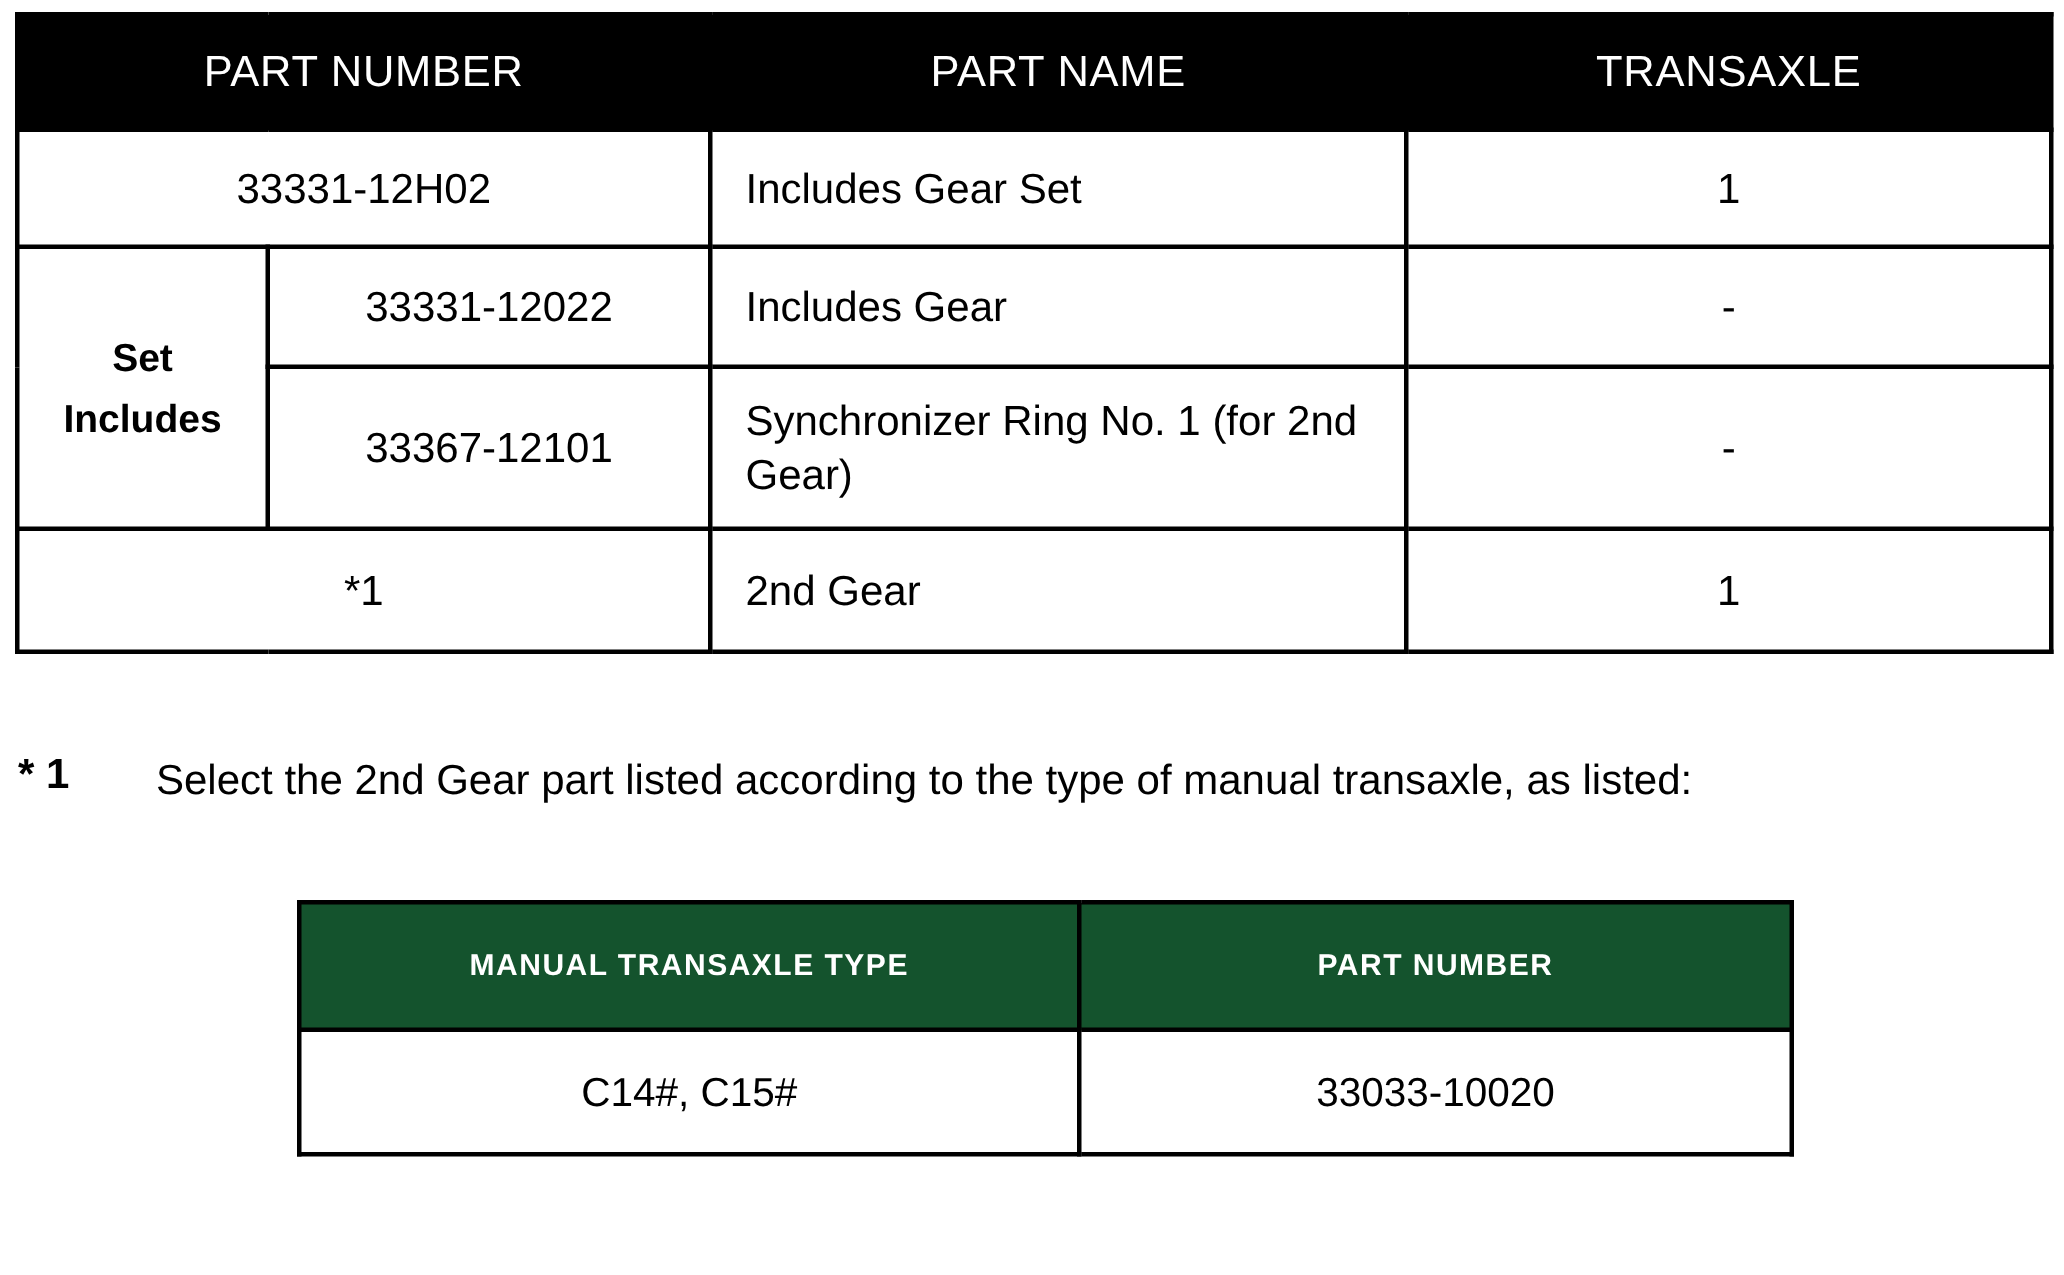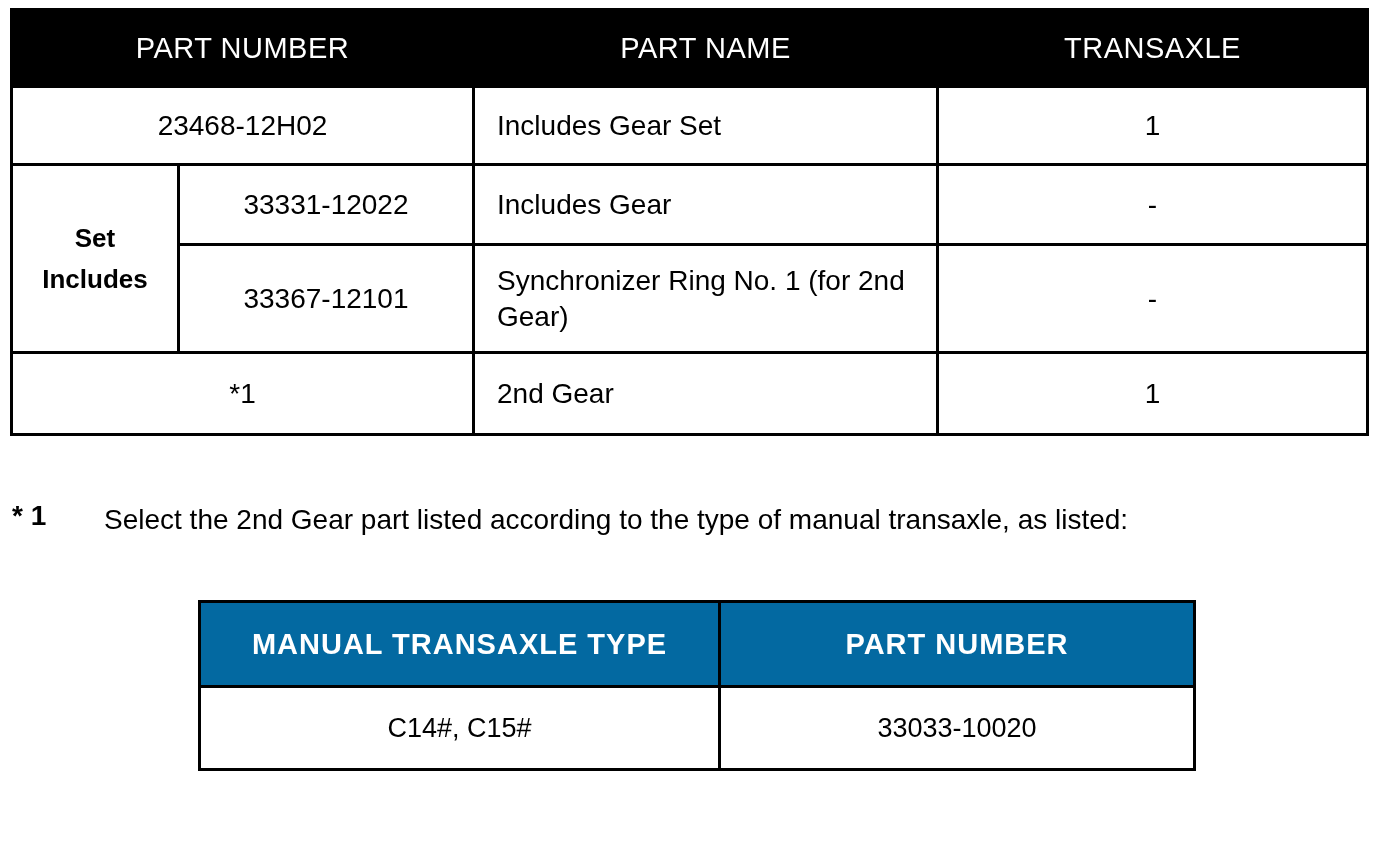--- a/index.html
+++ b/index.html
@@ -97,24 +97,24 @@
     table-layout: fixed;
     width: 100%;
     border: 3px solid #000;
   }
   table.subtable td, table.subtable th {
     border: 3px solid #000;
     padding: 0;
     vertical-align: middle;
   }
   .subhdr {
-    background: #0369a1;
+    background: #14532d;
     color: #ffffff;
     text-align: center;
-    font-size: 29px;
+    font-size: 20px;
     font-weight: bold;
     letter-spacing: 1px;
     height: 82px;
     white-space: nowrap;
   }
   .subcell {
     text-align: center;
     font-size: 27px;
     height: 80px;
   }
@@ -132,21 +132,21 @@
     </colgroup>
     <thead>
       <tr>
         <th class="hdr" colspan="2">PART NUMBER</th>
         <th class="hdr">PART NAME</th>
         <th class="hdr">TRANSAXLE</th>
       </tr>
     </thead>
     <tbody>
       <tr class="rowh-1">
-        <td class="cell center" colspan="2">23468-12H02</td>
+        <td class="cell center" colspan="2">33331-12H02</td>
         <td class="cell left">Includes Gear Set</td>
         <td class="cell center">1</td>
       </tr>
       <tr class="rowh-2">
         <td class="setcell" rowspan="2">
           <div>Set</div>
           <div>Includes</div>
         </td>
         <td class="cell center">33331-12022</td>
         <td class="cell left">Includes Gear</td>

